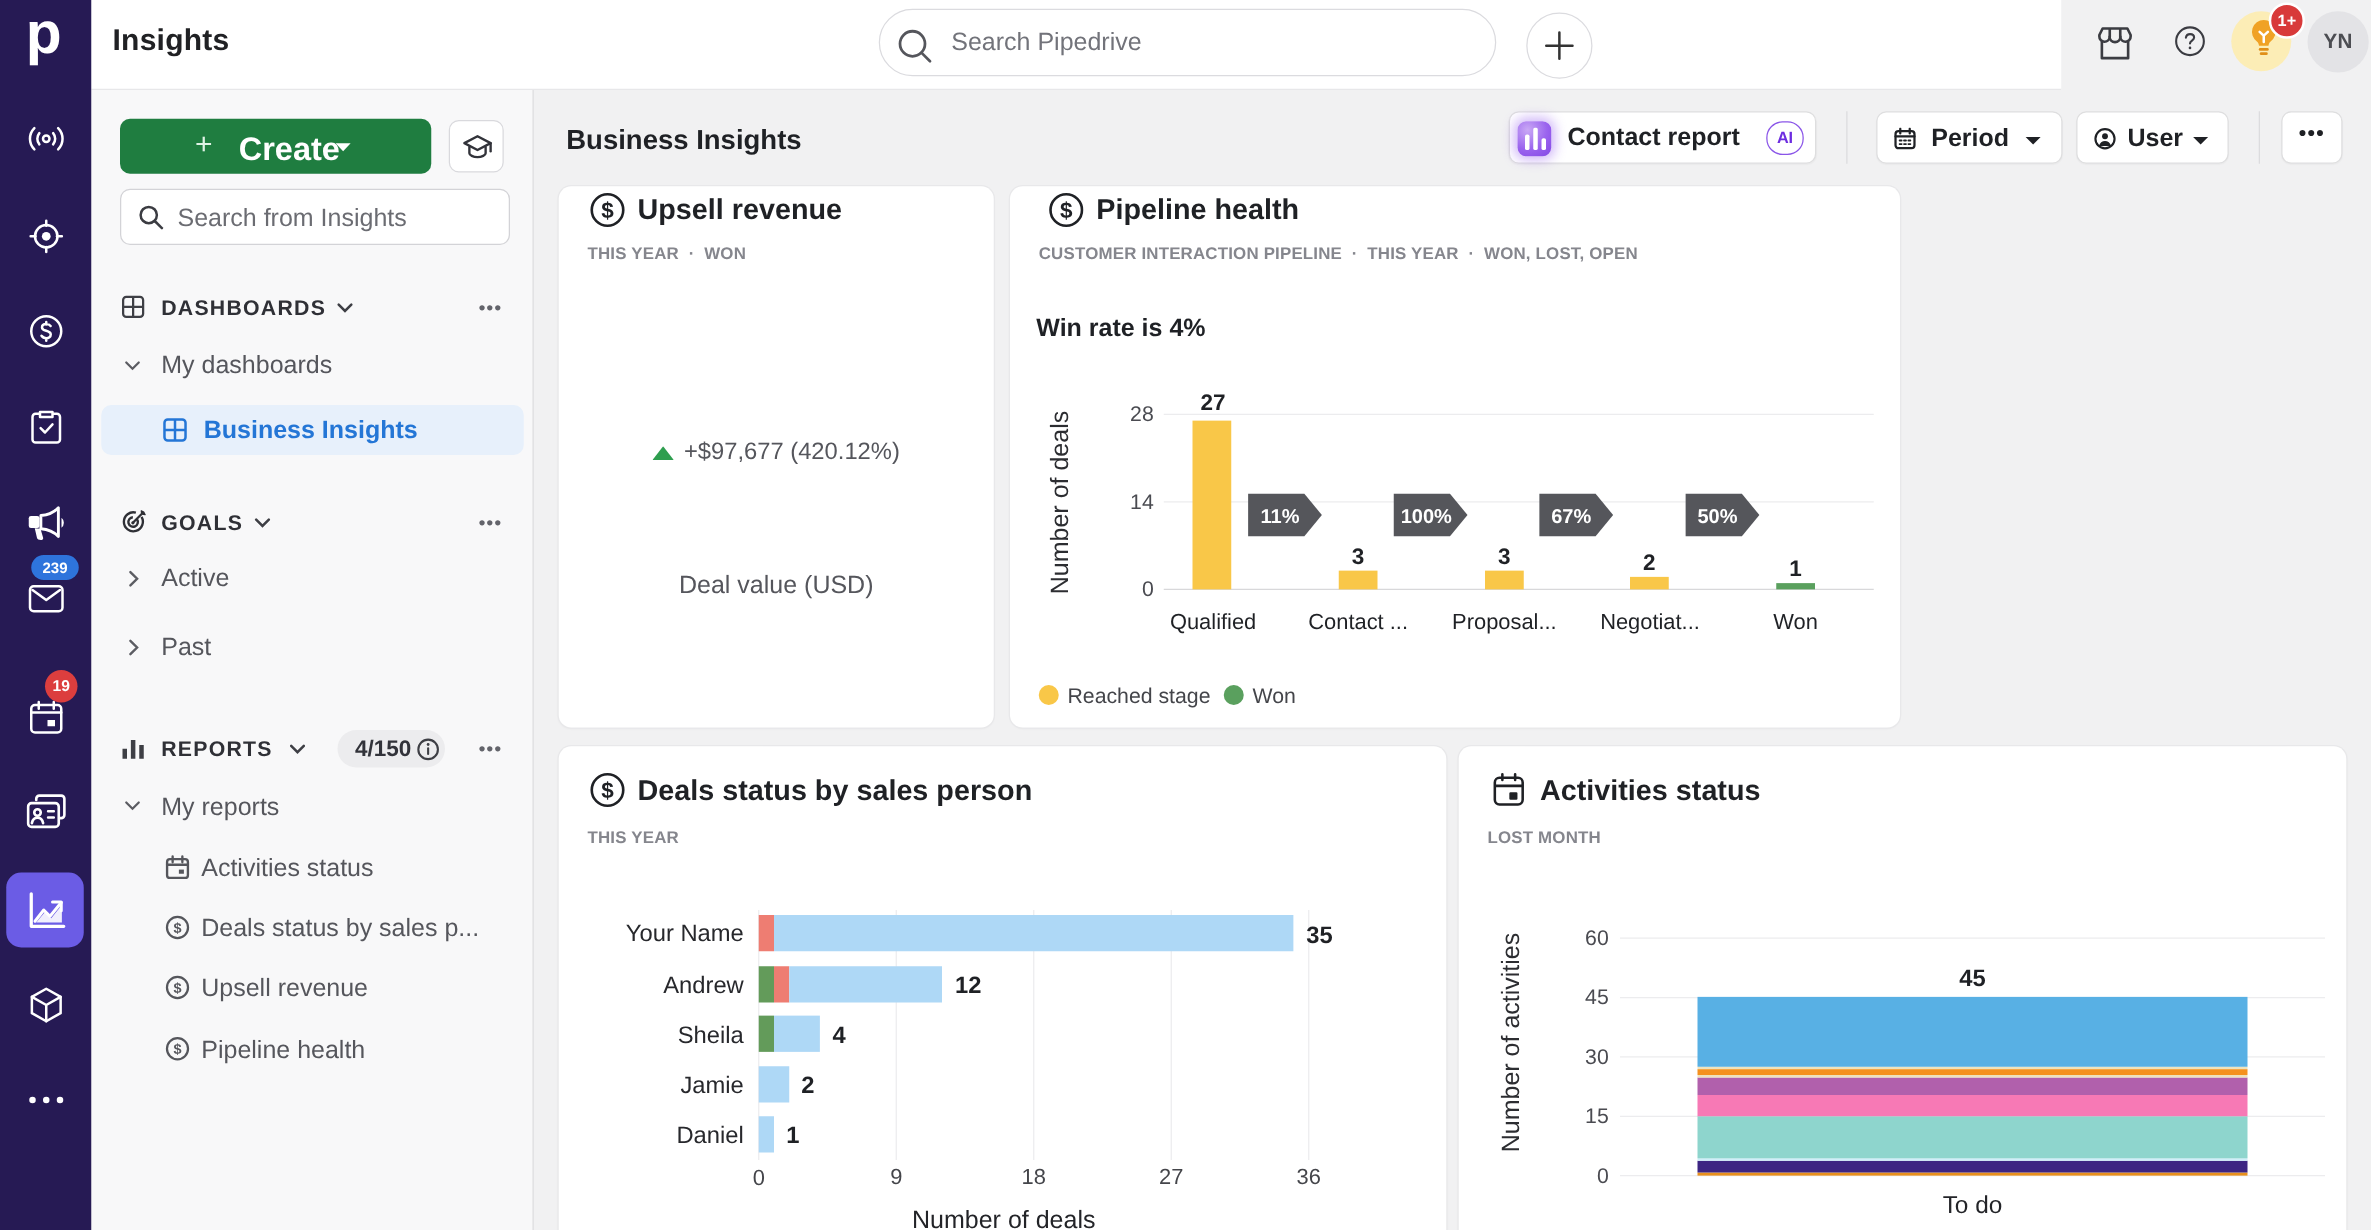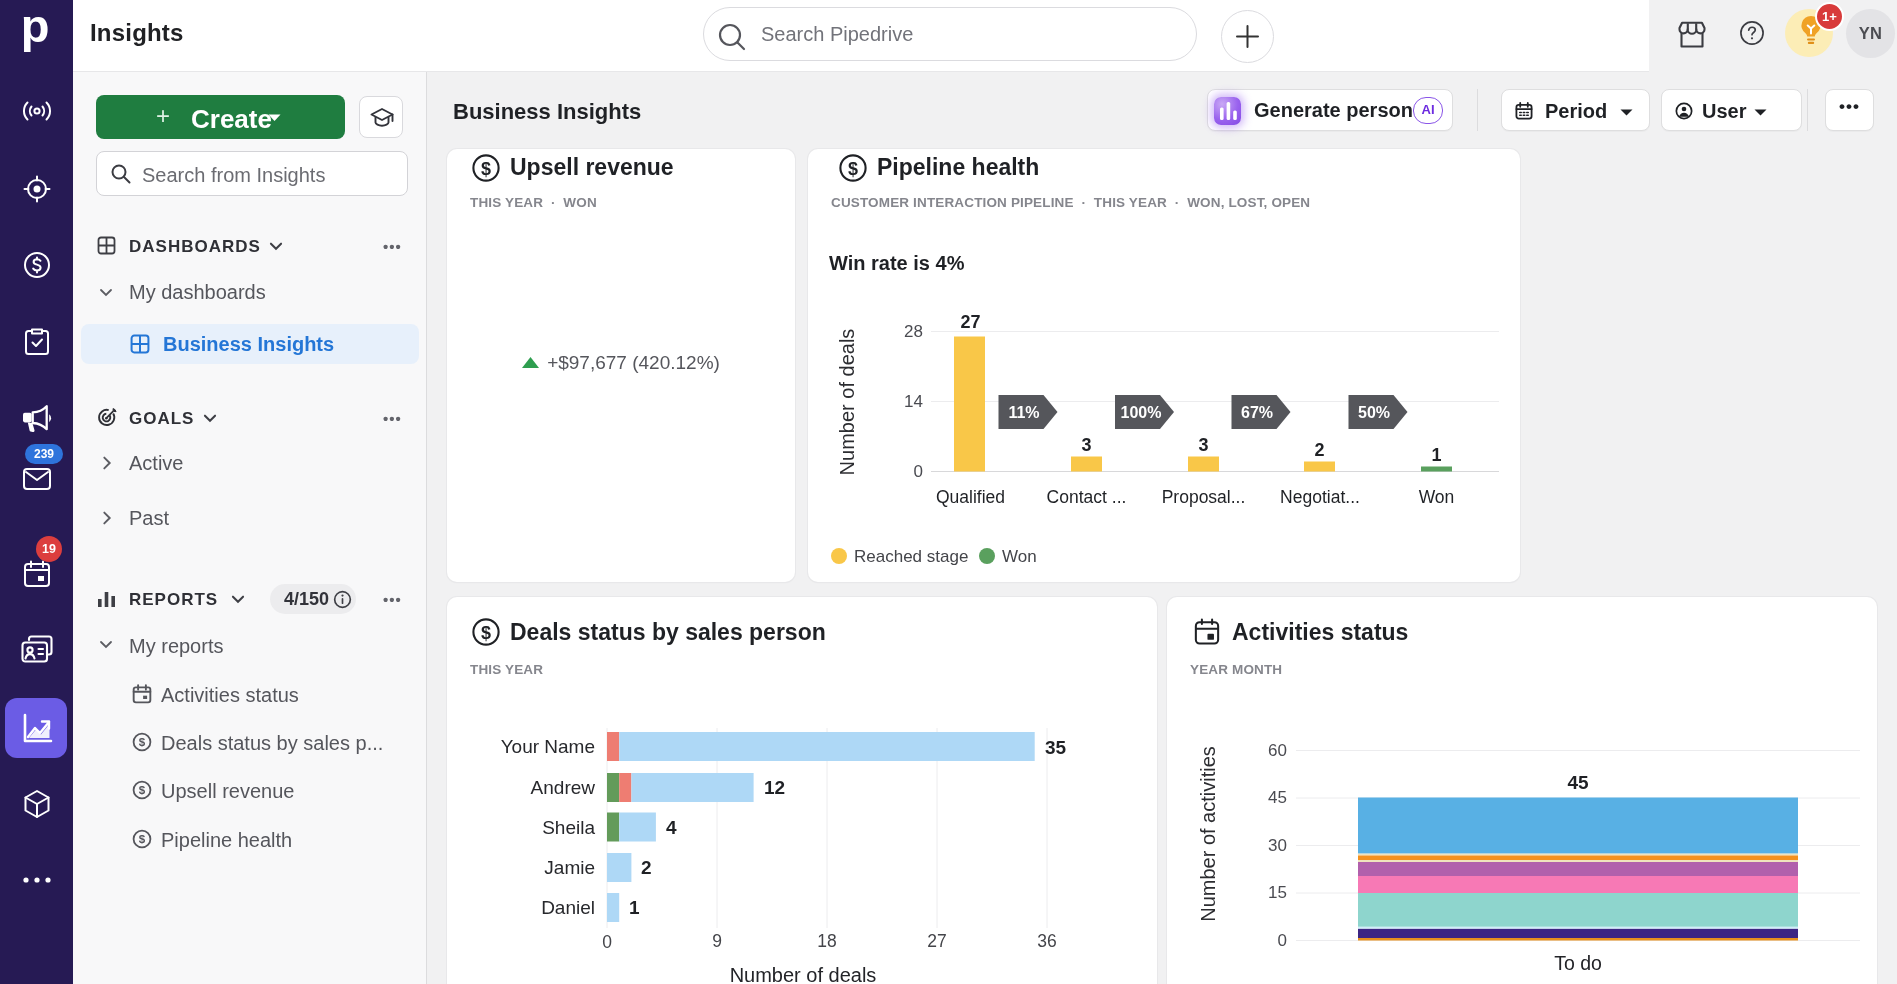--- a/index.html
+++ b/index.html
@@ -261,38 +261,38 @@
 <div id="main">
   <div style="position:absolute;left:26px;top:27px;font-size:22px;font-weight:700;color:#1f2125;">Business Insights</div>
 
   <div class="hbtn" style="left:780px;top:17px;width:246px;">
     <div style="position:absolute;left:6px;top:7px;width:27px;height:28px;border-radius:7px;background:radial-gradient(circle at 30% 25%, #c9a8f5 0%, #9a63ee 55%, #8347e5 100%);box-shadow:0 0 9px 3px rgba(150,95,240,.45);"></div>
     <svg style="position:absolute;left:11.5px;top:12px" width="17" height="18" viewBox="0 0 17 18" fill="#fff">
         <rect x="0" y="5.5" width="3.6" height="12.5" rx="1.5"></rect>
         <rect x="6.6" y="0" width="3.6" height="18" rx="1.5"></rect>
         <rect x="13.2" y="8.5" width="3.6" height="9.5" rx="1.5"></rect>
       </svg>
-    <span style="position:absolute;left:46px;top:9px;font-size:20px;font-weight:700;color:#1f2125;">Generate person</span>
+    <span style="position:absolute;left:46px;top:9px;font-size:20px;font-weight:700;color:#1f2125;">Contact report</span>
     <div style="position:absolute;left:205px;top:7px;width:30px;height:27px;border:1.6px solid #8a55e8;border-radius:13px;color:#6d2ce0;font-size:13px;font-weight:700;text-align:center;line-height:24px;">AI</div>
   </div>
   <div style="position:absolute;left:1050px;top:17px;width:1px;height:42px;background:#dcdcde;"></div>
 
   <div class="hbtn" style="left:1074px;top:17px;width:149px;">
     <svg style="position:absolute;left:13px;top:12px" width="18" height="18" viewBox="0 0 19 19" fill="none" stroke="#1f2125" stroke-width="1.9" stroke-linecap="round">
         <rect x="1.5" y="3" width="16" height="14.5" rx="2.5"></rect>
         <path d="M5.5 1v4M13.5 1v4M1.5 7.5h16"></path>
         <path d="M5 11h1.6M8.7 11h1.6M12.4 11h1.6M5 14h1.6M8.7 14h1.6M12.4 14h1.6" stroke-width="1.6"></path>
       </svg>
     <span style="position:absolute;left:43px;top:10px;font-size:20px;font-weight:700;color:#1f2125;">Period</span>
     <svg style="position:absolute;left:117px;top:18px" width="15" height="9" viewBox="0 0 15 9">
         <path d="M1.5 1.5l6 6 6-6z" fill="#1f2125"></path>
       </svg>
   </div>
 
-  <div class="hbtn" style="left:1234px;top:17px;width:141px;">
+  <div class="hbtn" style="left:1234px;top:17px;width:122px;">
     <svg style="position:absolute;left:13px;top:12px" width="18" height="18" viewBox="0 0 20 20" fill="none" stroke="#1f2125" stroke-width="1.9">
         <circle cx="10" cy="10" r="8.5"></circle>
         <circle cx="10" cy="7.8" r="2.6" fill="#1f2125" stroke="none"></circle>
         <path d="M4.5 16.5c.8-3 3-4.6 5.5-4.6s4.7 1.6 5.5 4.6" fill="#1f2125" stroke="none"></path>
       </svg>
     <span style="position:absolute;left:40px;top:10px;font-size:20px;font-weight:700;color:#1f2125;">User</span>
     <svg style="position:absolute;left:91px;top:18px" width="15" height="9" viewBox="0 0 15 9">
         <path d="M1.5 1.5l6 6 6-6z" fill="#1f2125"></path>
       </svg>
   </div>
@@ -306,20 +306,21 @@
         <circle cx="14" cy="14" r="12.6"></circle>
         <text x="14" y="20.5" text-anchor="middle" font-size="18" font-weight="700" fill="#1f2125" stroke="none" font-family="Liberation Sans">$</text>
       </svg>
     <div class="cardtitle" style="left:63px;top:5px;">Upsell revenue</div>
     <div class="cardsub" style="left:23px;top:46px;">THIS YEAR&nbsp;&nbsp;·&nbsp;&nbsp;WON</div>
     <div style="position:absolute;left:0;top:202px;width:100%;text-align:center;font-size:19px;color:#55565c;">
       <svg style="display:inline-block;vertical-align:middle;margin-right:8px" width="17" height="11" viewBox="0 0 17 11">
           <path d="M8.5 0L17 11H0z" fill="#2e9e4f"></path>
         </svg><span style="vertical-align:middle">+$97,677 (420.12%)</span>
     </div>
+    <div style="position:absolute;left:0;top:308px;width:100%;text-align:center;font-size:20px;color:#55565c;">Deal value (USD)</div>
   </div>
 
   <div class="card" style="left:381px;top:77px;width:712px;height:433px;">
     <svg style="position:absolute;left:31px;top:5px" width="28" height="28" viewBox="0 0 28 28" fill="none" stroke="#1f2125" stroke-width="2.1">
         <circle cx="14" cy="14" r="12.6"></circle>
         <text x="14" y="20.5" text-anchor="middle" font-size="18" font-weight="700" fill="#1f2125" stroke="none" font-family="Liberation Sans">$</text>
       </svg>
     <div class="cardtitle" style="left:69px;top:5px;">Pipeline health</div>
     <div class="cardsub" style="left:23px;top:46px;">CUSTOMER INTERACTION PIPELINE&nbsp;&nbsp;·&nbsp;&nbsp;THIS YEAR&nbsp;&nbsp;·&nbsp;&nbsp;WON, LOST, OPEN</div>
     <div style="position:absolute;left:21px;top:103px;font-size:20px;font-weight:700;color:#1f2125;">Win rate is 4%</div>
@@ -416,21 +417,21 @@
     </svg>
   </div>
 
   <div class="card" style="left:740px;top:525px;width:710px;height:440px;">
     <svg style="position:absolute;left:27px;top:20px" width="26" height="29" viewBox="0 0 28 30" fill="none" stroke="#1f2125" stroke-width="2.2" stroke-linecap="round">
         <rect x="2" y="5" width="24" height="23" rx="4"></rect>
         <path d="M8.5 2v5M19.5 2v5M2.5 12h23"></path>
         <rect x="14.5" y="17.5" width="7" height="6.5" rx="1" fill="#1f2125" stroke="none"></rect>
       </svg>
     <div class="cardtitle" style="left:65px;top:22px;">Activities status</div>
-    <div class="cardsub" style="left:23px;top:65px;">YEAR MONTH</div>
+    <div class="cardsub" style="left:23px;top:65px;">LOST MONTH</div>
     <svg style="position:absolute;left:0;top:0" width="710" height="440" viewBox="0 0 710 440" font-family="Liberation Sans">
       <g stroke="#ececee">
         <line x1="129" y1="153.5" x2="693" y2="153.5"></line>
         <line x1="129" y1="201" x2="693" y2="201"></line>
         <line x1="129" y1="248.5" x2="693" y2="248.5"></line>
         <line x1="129" y1="296" x2="693" y2="296"></line>
         <line x1="129" y1="343.5" x2="693" y2="343.5"></line>
       </g>
       <g font-size="17" fill="#4a4b51" text-anchor="end">
         <text x="120" y="159">60</text>

